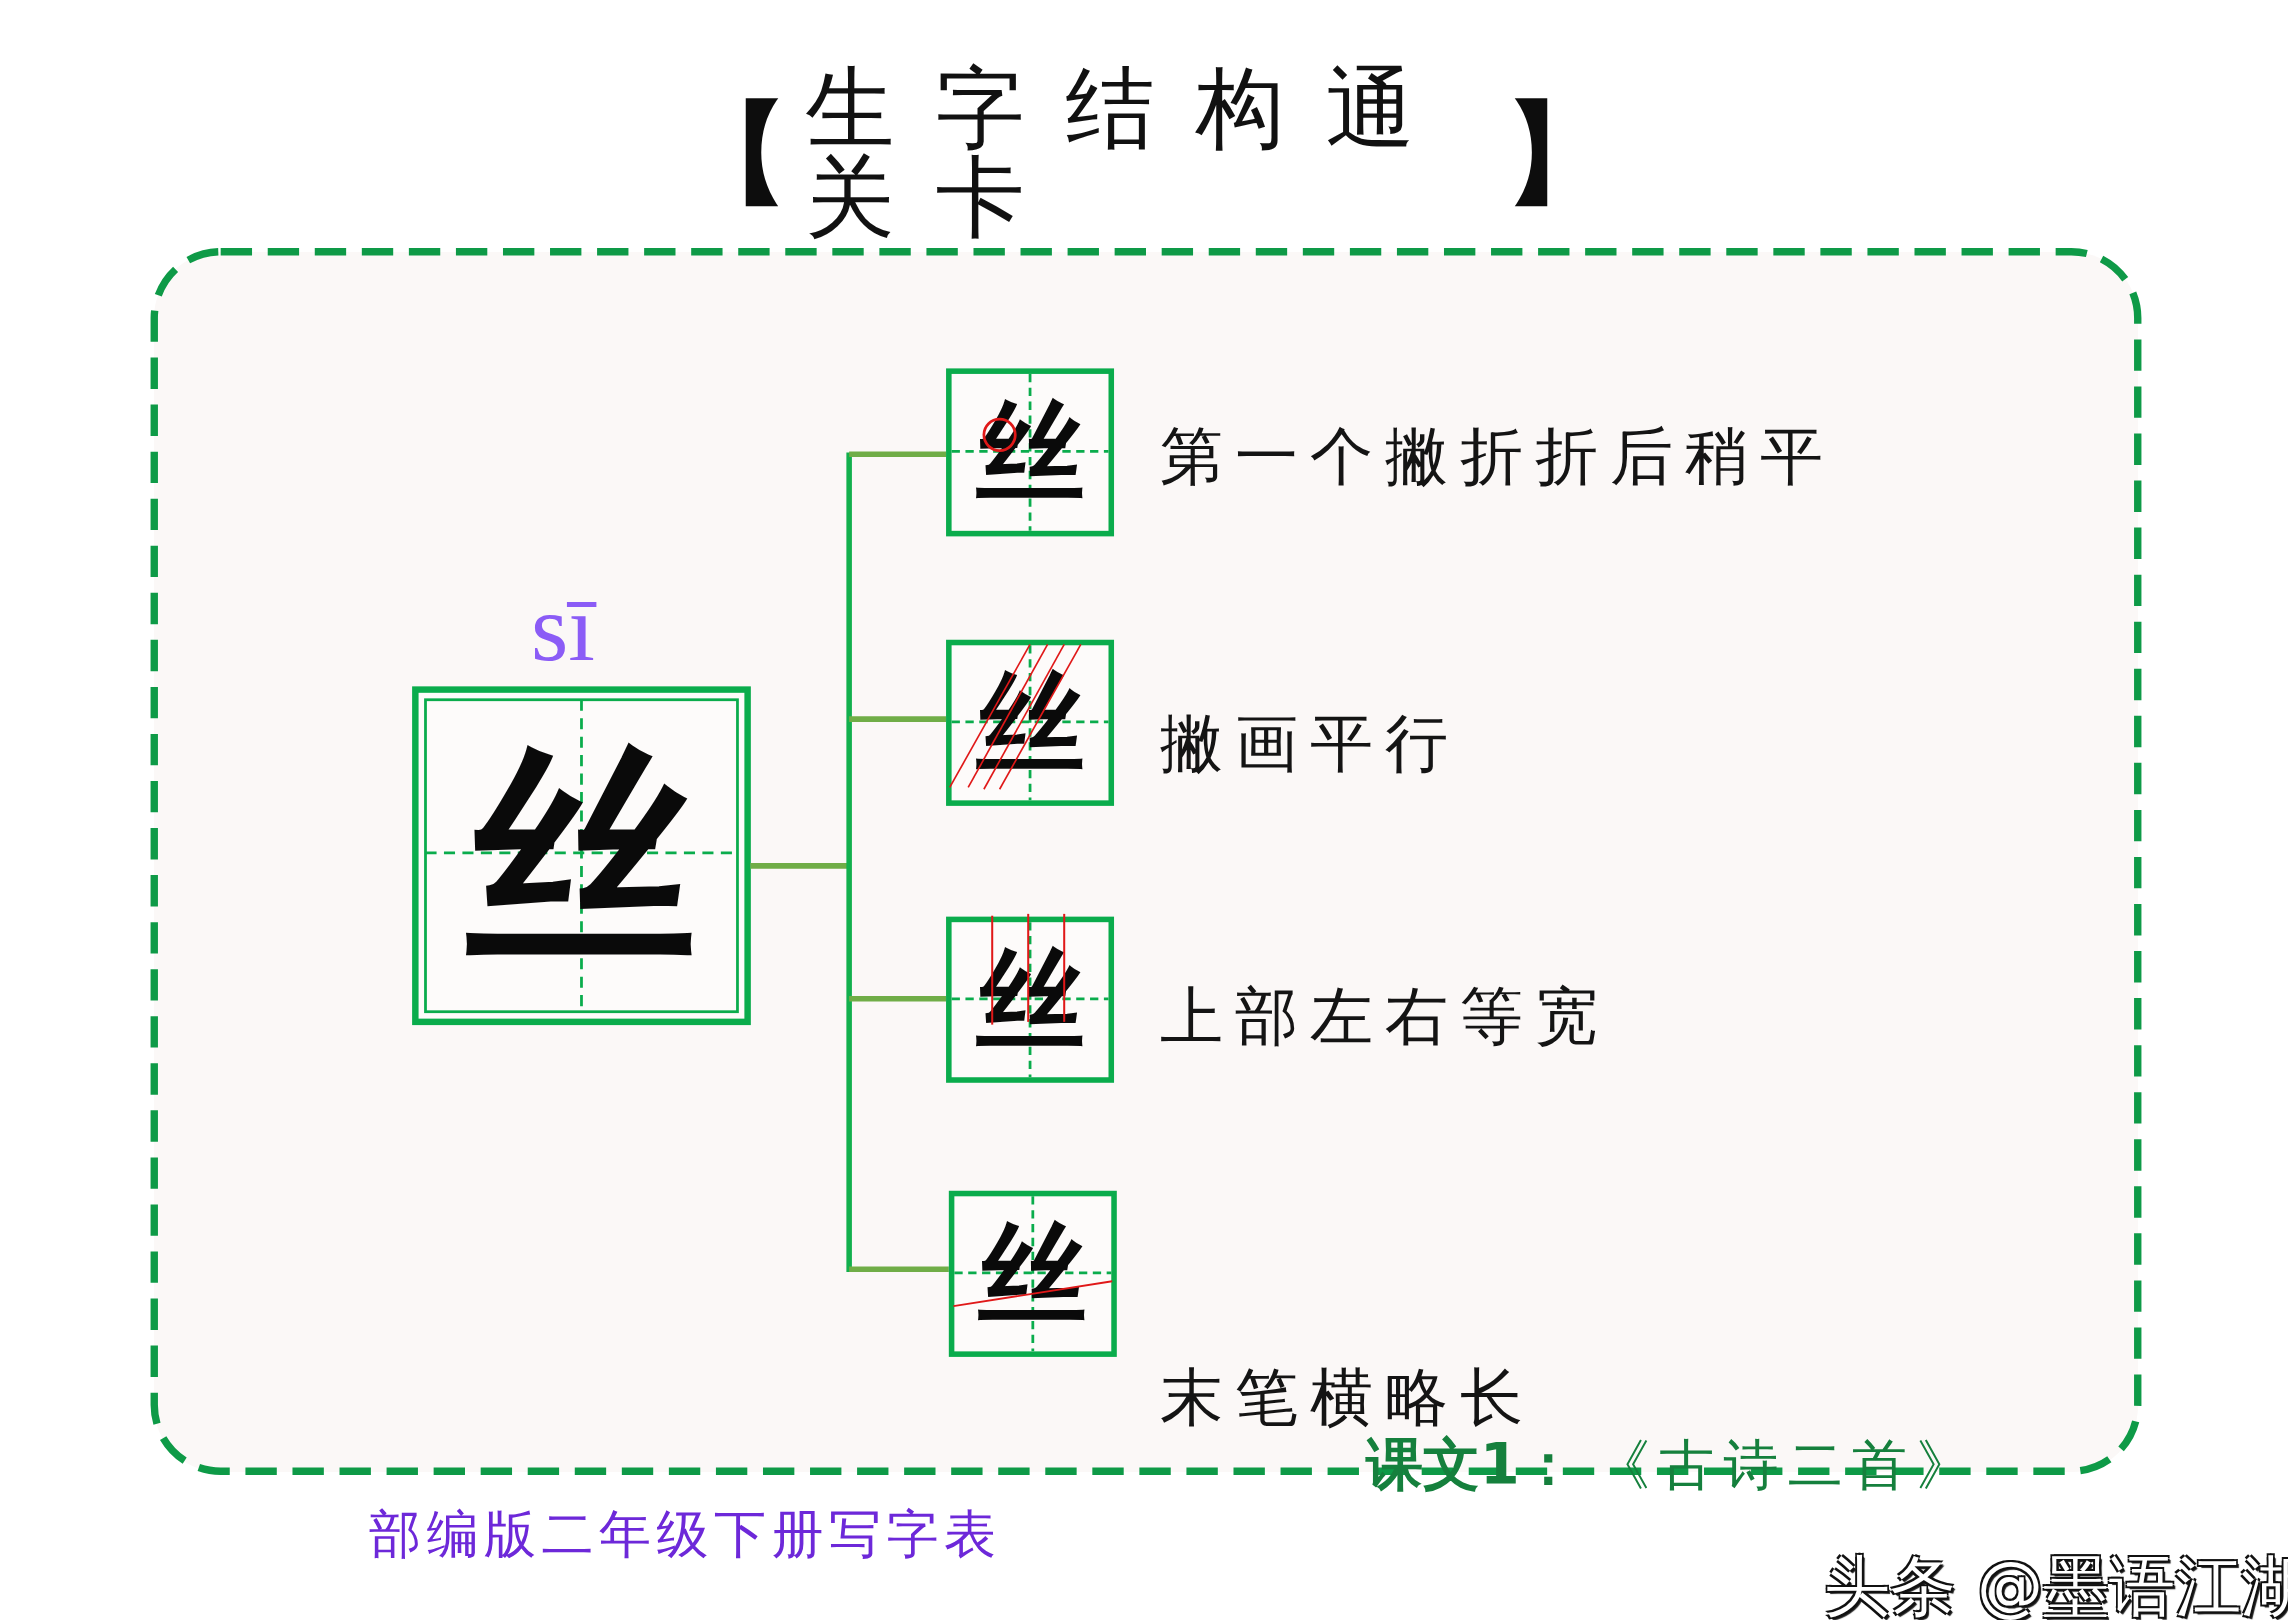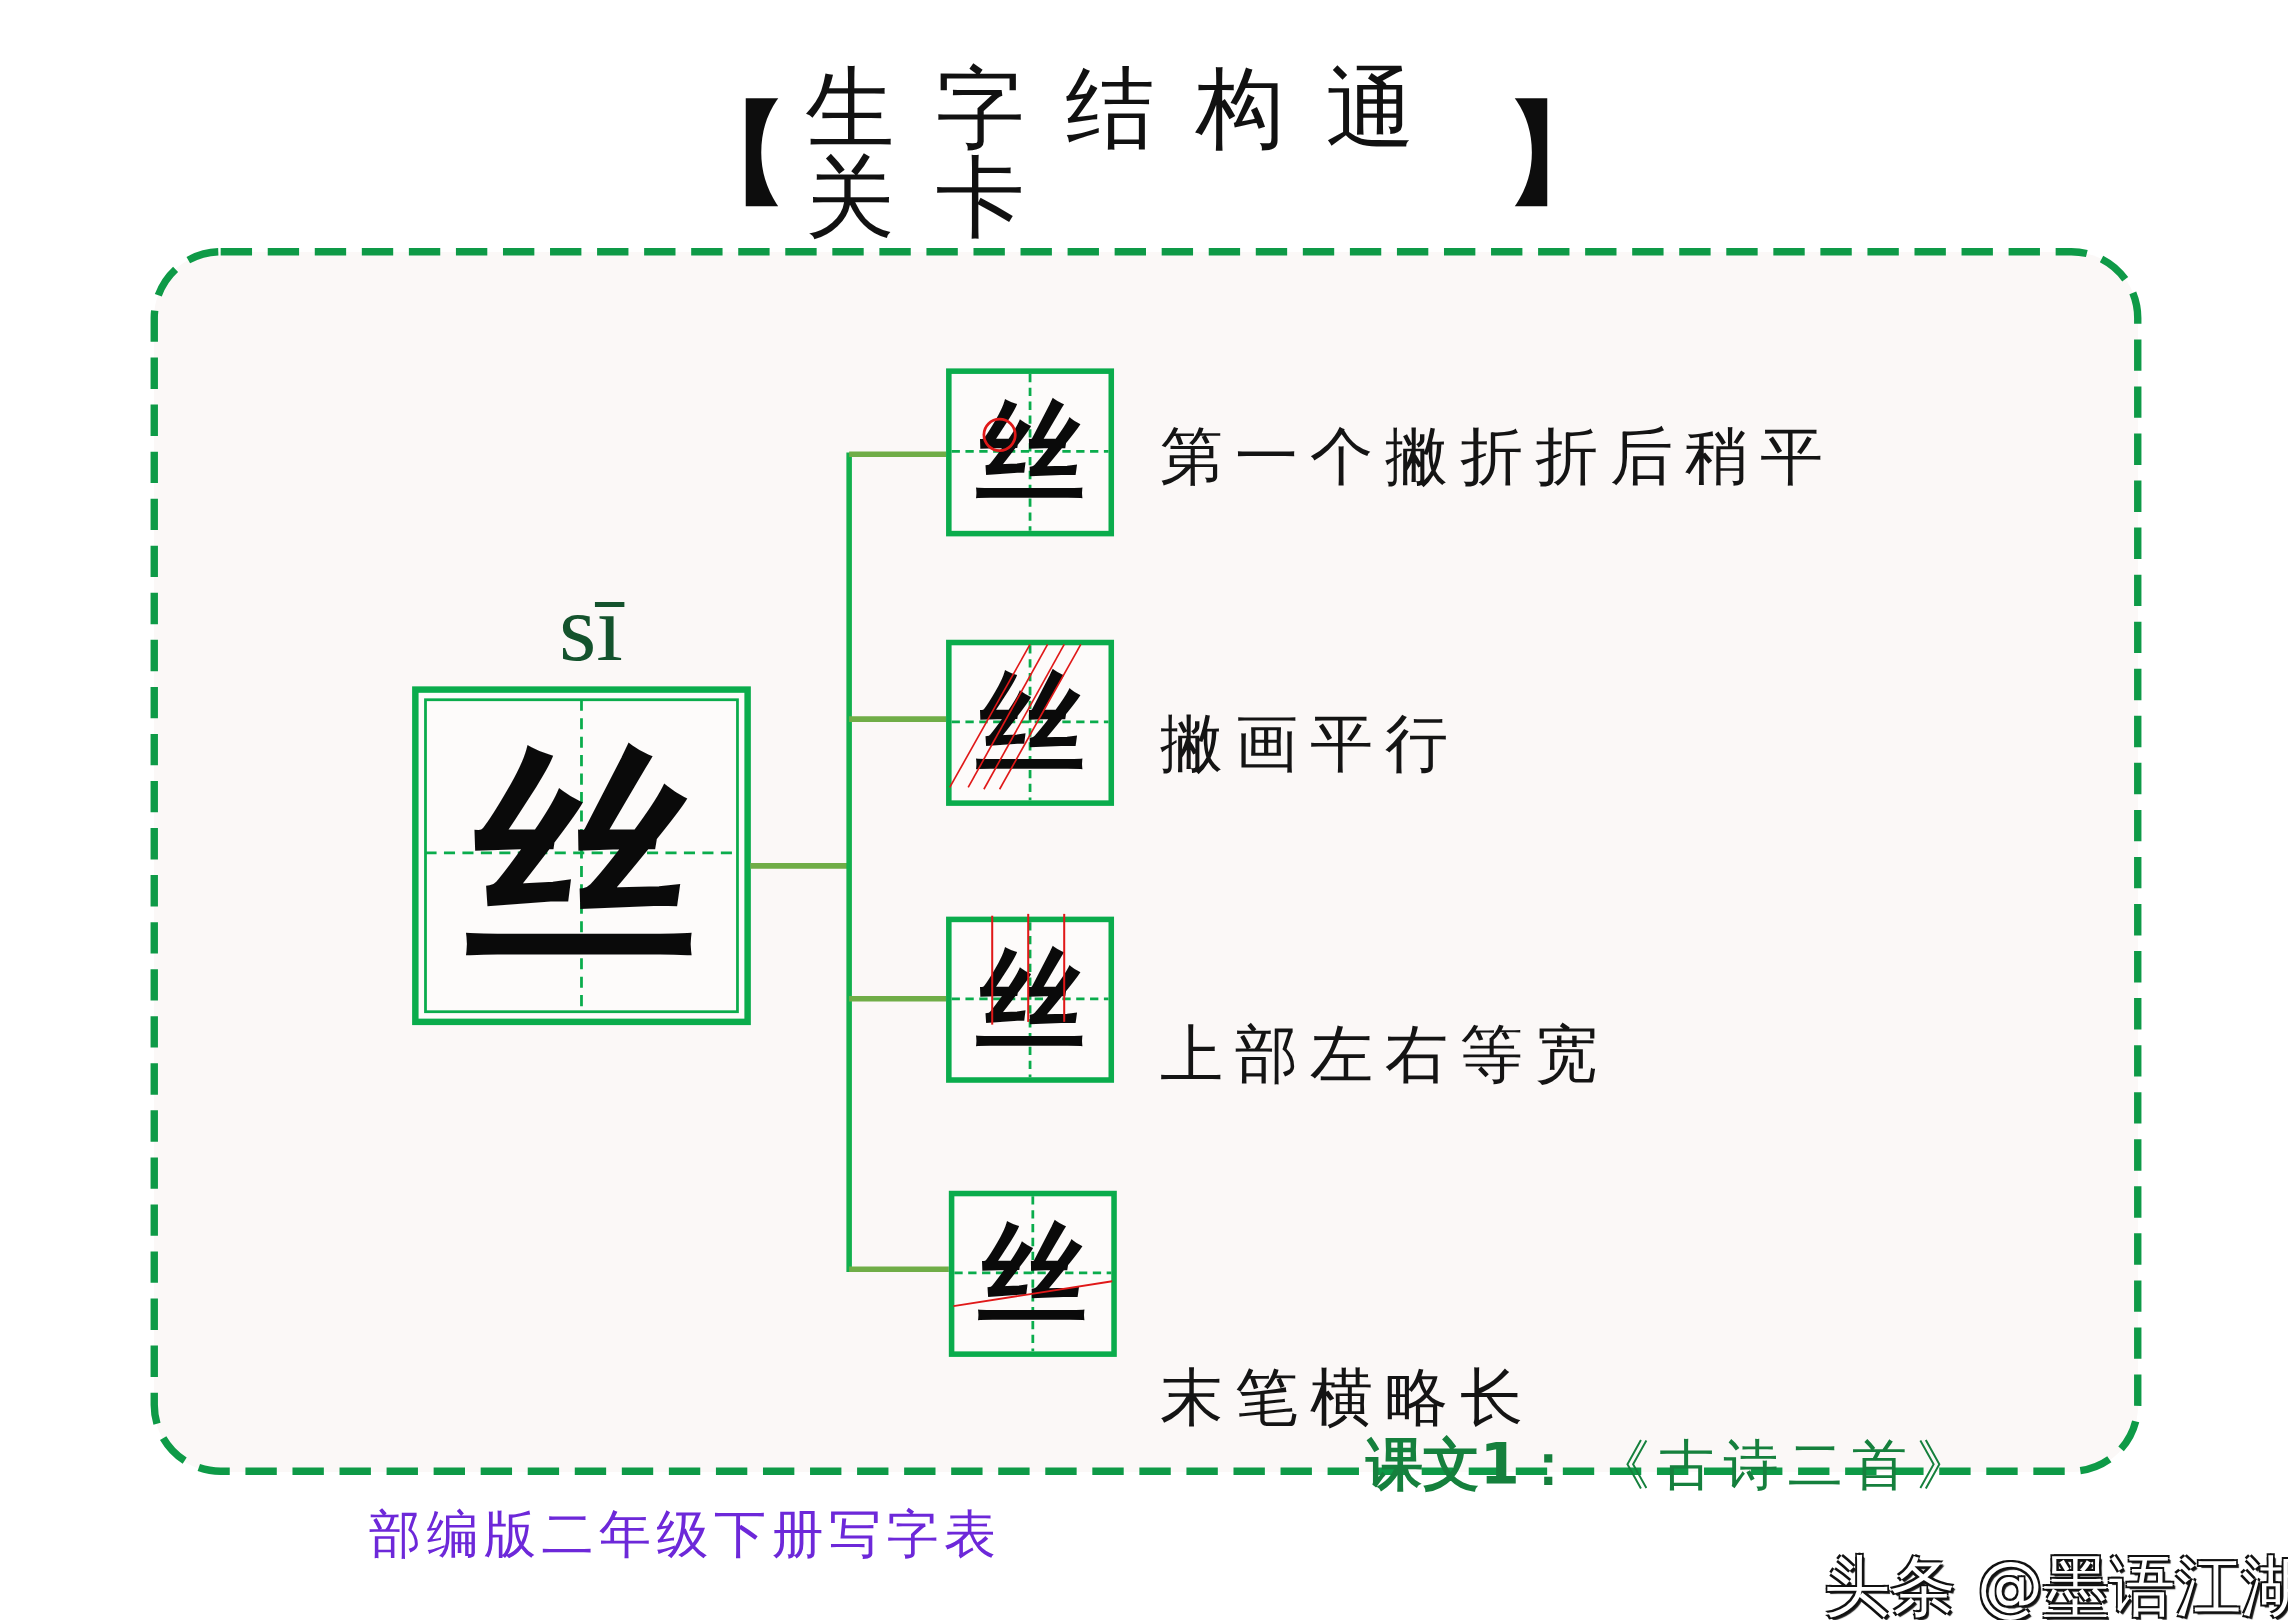--- a/index.html
+++ b/index.html
@@ -56,27 +56,27 @@
   svg.diagram {
     position: absolute;
     left: 0;
     top: 0;
     width: 2289px;
     height: 1621px;
     overflow: visible;
   }
   .pinyin {
     position: absolute;
-    left: 517px;
+    left: 489px;
     top: 580px;
     width: 148px;
     text-align: center;
     font-family: "Liberation Serif", "DejaVu Serif", serif;
     font-size: 96px;
-    color: #14532d;
+    color: #8b5cf6;
     line-height: 1;
   }
   .main-char {
     position: absolute;
     left: 417px;
     top: 692px;
     width: 329px;
     height: 329px;
     display: flex;
     align-items: center;
@@ -231,21 +231,21 @@
   <g stroke="#e01818" stroke-width="2.2">
     <line x1="1075" y1="992" x2="1075" y2="1110"></line>
     <line x1="1114" y1="990" x2="1114" y2="1107"></line>
     <line x1="1153" y1="990" x2="1153" y2="1107"></line>
   </g>
   <line x1="1033" y1="1415" x2="1205" y2="1388" stroke="#e01818" stroke-width="2"></line>
 </svg>
 
 <div class="tip" style="top:426px;">第一个撇折折后稍平</div>
 <div class="tip" style="top:713px;">撇画平行</div>
-<div class="tip" style="top:1024px;text-align:right;">上部左右等宽</div>
+<div class="tip" style="top:986px;text-align:right;">上部左右等宽</div>
 <div class="tip" style="top:1320px;margin-top:47px;">末笔横略长</div>
 
 <div class="footer-left">部编版二年级下册写字表</div>
 <div class="footer-right">
   <span class="lesson">课文1：</span><span class="poem">《古诗二首》</span>
 </div>
 
 <div class="watermark">头条 @墨语江湖</div>
 
 

